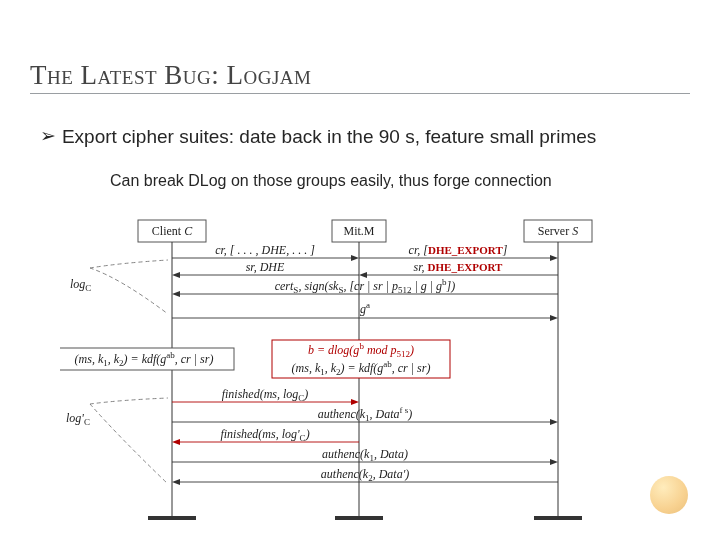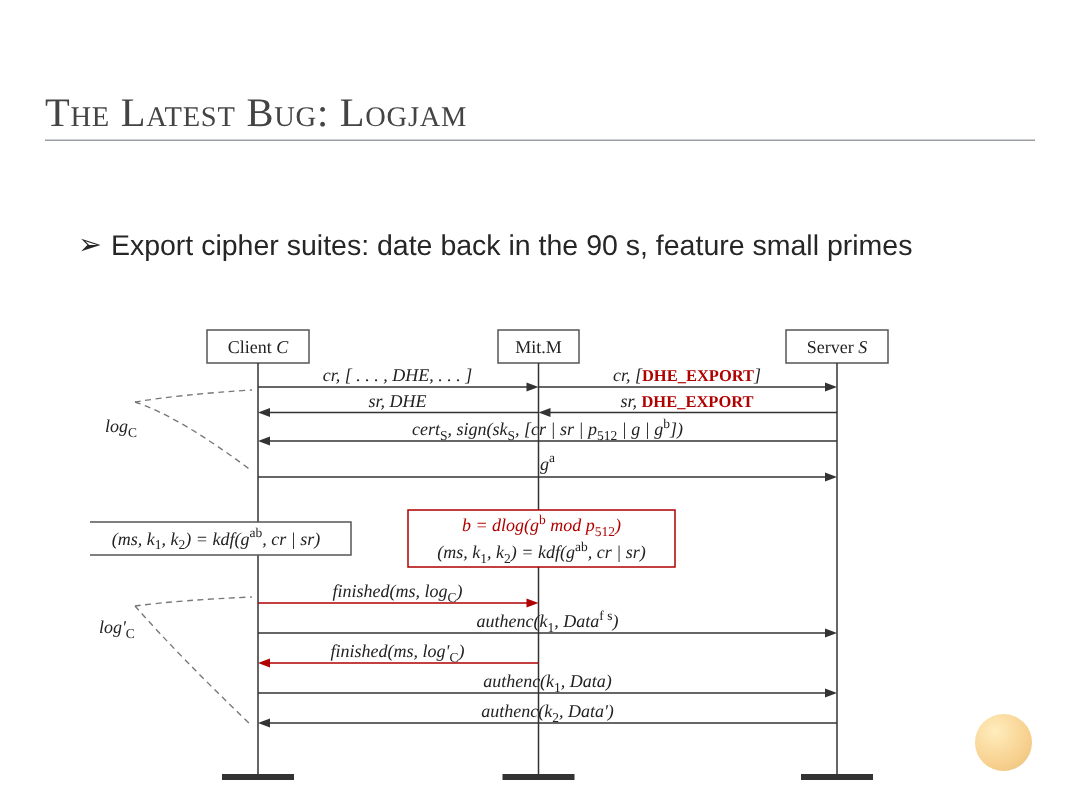--- a/index.html
+++ b/index.html
@@ -1,19 +1,19 @@
 <!DOCTYPE html>
 <html><head>
 <meta charset="utf-8">
 <style>
   html,body{margin:0;padding:0;width:720px;height:540px;background:#fff;font-family:Arial,Helvetica,sans-serif;color:#262626;overflow:hidden;}
   .slide{position:relative;width:720px;height:540px;box-sizing:border-box;border-radius:29px;}
   .title{position:absolute;left:30px;top:60px;right:30px;border-bottom:1px solid #9a9ea2;padding-bottom:2px;
          font-family:Georgia,'Times New Roman',serif;font-size:27px;letter-spacing:0.5px;color:#444;font-variant:small-caps;}
-  .bullet{position:absolute;left:40px;top:152px;right:30px;font-size:19px;margin-left:12px;}
+  .bullet{position:absolute;left:40px;top:125px;right:30px;font-size:19px;}
   .bullet .arrow{display:inline-block;margin-right:6px;transform:translateY(-1px);}
   .subb{position:absolute;left:110px;top:172px;right:30px;font-size:16px;}
   .dot{position:absolute;right:32px;bottom:26px;width:38px;height:38px;border-radius:50%;
        background:radial-gradient(circle at 35% 30%,#ffe6a6,#f5c26b 60%,#e3a94d);opacity:.75;}
   .diagram{position:absolute;left:60px;top:218px;width:602px;height:312px;}
   svg{display:block;}
   text{font-family:'Times New Roman',serif;}
   .lab{font-size:12px;fill:#222;}
   .labi{font-size:12px;fill:#222;font-style:italic;}
   .sub{font-size:9px;fill:#222;}
@@ -29,20 +29,21 @@
   .arrowheadR{fill:#b00000;}
 </style>
 </head>
 <body>
 
 <div class="slide">
   <div class="title">The Latest Bug: Logjam</div>
   <div class="bullet">
     <span class="arrow">➢</span><span>Export cipher suites: date back in the 90 s, feature small primes</span>
   </div>
+  <div class="subb">Can break DLog on those groups easily, thus forge connection</div>
 
   <div class="diagram">
     <svg width="602" height="312" viewBox="0 0 602 312">
 
       <rect x="78" y="2" width="68" height="22" class="boxline"></rect>
       <text x="112" y="17" text-anchor="middle"><tspan class="lab">Client </tspan><tspan class="labi">C</tspan></text>
       <rect x="272" y="2" width="54" height="22" class="boxline"></rect>
       <text x="299" y="17" text-anchor="middle" class="lab">Mit.M</text>
       <rect x="464" y="2" width="68" height="22" class="boxline"></rect>
       <text x="498" y="17" text-anchor="middle"><tspan class="lab">Server </tspan><tspan class="labi">S</tspan></text>

